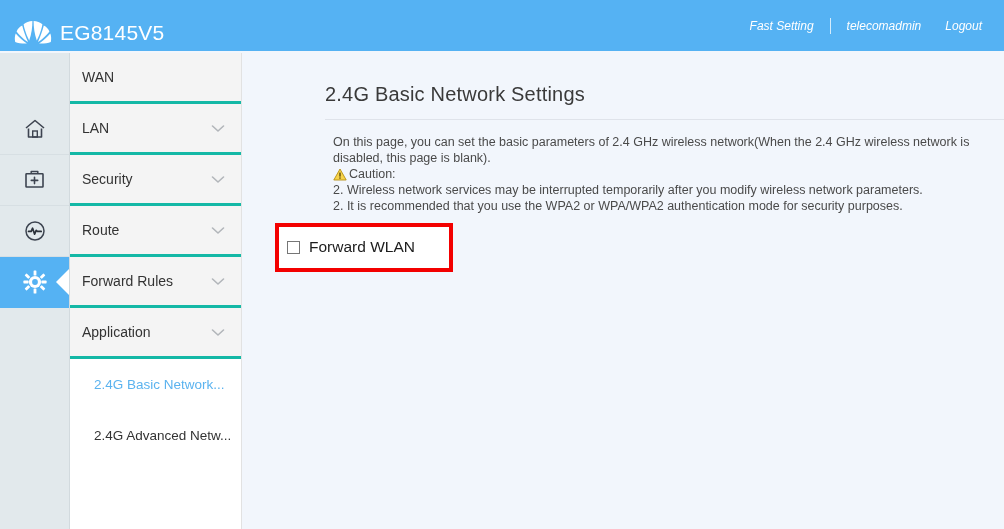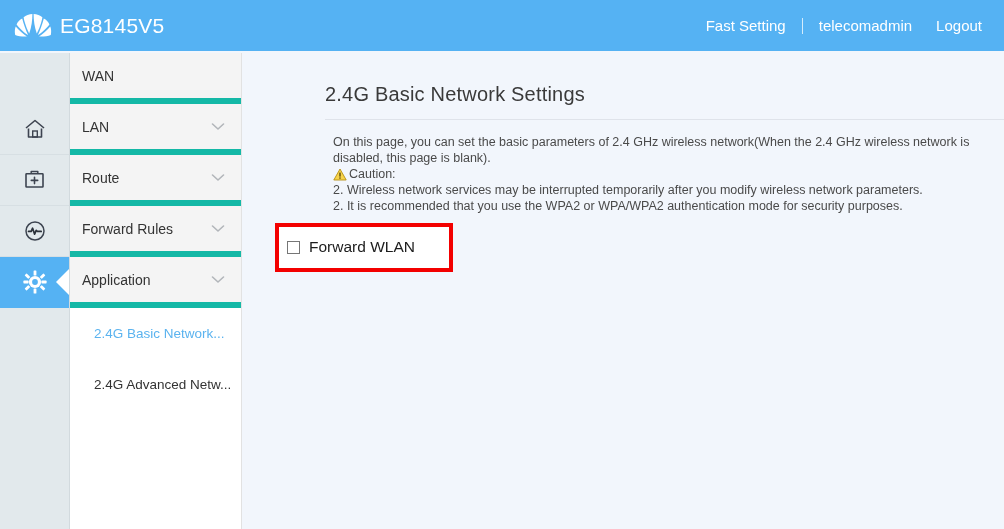--- a/index.html
+++ b/index.html
@@ -11,43 +11,44 @@
   }
   body { background: #f2f6fc; }
 
   #app { position: relative; width: 1004px; height: 529px; }
 
   
   .header {
     position: absolute; left: 0; top: 0;
     width: 1004px; height: 51px;
     background: #55b2f3;
-    display: flex; align-items: center;
+    display: flex; align-items: flex-end;
   }
   .brand { display: flex; align-items: center; padding-left: 12px; }
   .logo { width: 42px; height: 36px; display: block; }
   .brand-name {
     color: #ffffff;
     font-size: 21px;
     letter-spacing: 0.2px;
     margin-left: 6px;
     font-weight: 400;
   }
   .header-right {
     margin-left: auto;
     display: flex; align-items: center;
     padding-right: 22px;
     height: 100%;
   }
   .hlink {
     color: #ffffff;
-    font-size: 15px;
+    font-size: 12px;
     text-decoration: none;
     cursor: pointer;
     white-space: nowrap;
+    font-style: italic;
   }
   .hsep {
     width: 1px; height: 16px;
     background: rgba(255,255,255,0.75);
     margin: 0 16px;
   }
   .hgap { width: 24px; }
 
   
   .rail {
@@ -80,21 +81,21 @@
   
   .menu {
     position: absolute; left: 70px; top: 53px;
     width: 172px; height: 476px;
     background: #ffffff;
     border-right: 1px solid #e2e2e2;
   }
   .menu-item {
     height: 51px;
     background: #f4f4f4;
-    border-bottom: 6px solid #14b8a6;
+    border-bottom: 3px solid #14b8a6;
     display: flex; align-items: center;
     padding: 0 16px 0 12px;
     cursor: pointer;
     color: #333333;
     font-size: 14px;
   }
   .menu-label { flex: 1; }
   .chev {
     width: 14px; height: 9px;
     display: block;
@@ -250,20 +251,26 @@
       <span class="menu-label">WAN</span>
     </div>
 
     <div class="menu-item">
       <span class="menu-label">LAN</span>
       <svg class="chev" viewBox="0 0 14 9">
         <path d="M1.5 2 L7 7 L12.5 2" fill="none" stroke="#8a9097" stroke-width="1.6" stroke-linecap="round" stroke-linejoin="round"></path>
       </svg>
     </div>
 
+    <div class="menu-item">
+      <span class="menu-label">Security</span>
+      <svg class="chev" viewBox="0 0 14 9">
+        <path d="M1.5 2 L7 7 L12.5 2" fill="none" stroke="#8a9097" stroke-width="1.6" stroke-linecap="round" stroke-linejoin="round"></path>
+      </svg>
+    </div>
 
     <div class="menu-item">
       <span class="menu-label">Route</span>
       <svg class="chev" viewBox="0 0 14 9">
         <path d="M1.5 2 L7 7 L12.5 2" fill="none" stroke="#8a9097" stroke-width="1.6" stroke-linecap="round" stroke-linejoin="round"></path>
       </svg>
     </div>
 
     <div class="menu-item">
       <span class="menu-label">Forward Rules</span>

